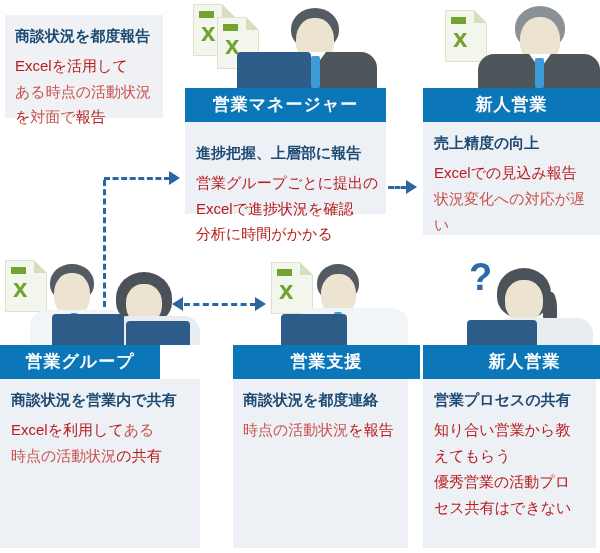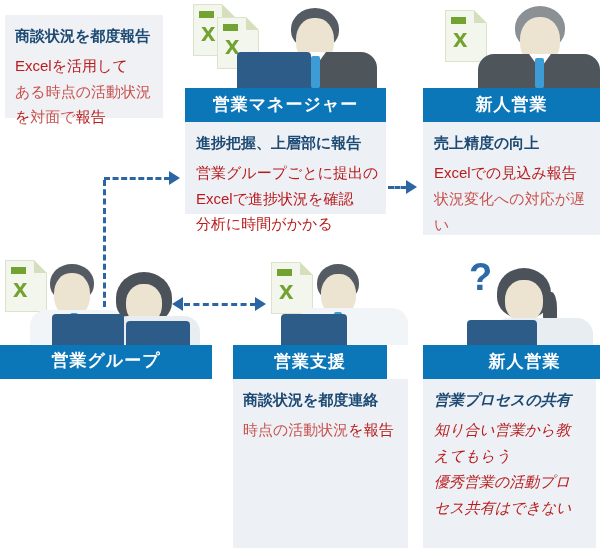--- a/index.html
+++ b/index.html
@@ -88,21 +88,21 @@
     <div>
       <div class="hair gray" style="left:92px;top:6px;width:50px;height:44px;"></div>
       <div class="face" style="left:97px;top:17px;width:40px;height:48px;"></div>
       <div class="torso suit" style="left:55px;top:54px;width:122px;height:34px;"></div>
       <div class="collar" style="left:106px;top:54px;"></div>
       <div class="tie" style="left:112px;top:58px;width:9px;height:30px;"></div>
     </div>
   </div>
 
   <div class="col-header" style="left:185px;top:88px;width:201px;">営業マネージャー</div>
-  <div class="col-body" style="left:185px;top:122px;width:201px;height:92px;padding:9px 11px;">
+  <div class="col-body" style="left:185px;top:122px;width:201px;height:92px;padding:19px 11px;">
     <div class="b-title">進捗把握、上層部に報告</div>
     <div class="t-line t-blue">営業グループごとに提出の</div>
     <div class="t-line t-blue">Excelで進捗状況を確認</div>
     <div class="t-line t-blue">分析に時間がかかる</div>
   </div>
 
   <div class="col-header" style="left:423px;top:88px;width:177px;">新人営業</div>
   <div class="col-body" style="left:423px;top:122px;width:177px;height:113px;">
     <div class="b-title">売上精度の向上</div>
     <div class="t-line t-blue">Excelでの見込み報告</div>
@@ -149,30 +149,35 @@
     <div class="qmark" style="left:46px;top:8px;">?</div>
     <div>
       <div class="hair f" style="left:74px;top:18px;width:54px;height:50px;"></div>
       <div class="pony" style="left:120px;top:42px;width:14px;height:40px;"></div>
       <div class="face" style="left:82px;top:30px;width:38px;height:42px;"></div>
       <div class="torso blouse" style="left:70px;top:68px;width:100px;height:27px;"></div>
     </div>
     <div class="laptop" style="left:44px;top:70px;width:70px;height:25px;"></div>
   </div>
 
-  <div class="col-header" style="left:0;top:345px;width:212px;font-family:Liberation Mono, monospace;">営業グループ</div>
+  <div class="col-header" style="left:0;top:345px;width:160px;">営業グループ</div>
+  <div class="col-body" style="left:0;top:379px;width:200px;height:169px;">
+    <div class="b-title">商談状況を営業内で共有</div>
+    <div class="t-line"><span class="t-blue">Excelを利用して</span><span class="t-red">ある</span></div>
+    <div class="t-line"><span class="t-red">時点の活動状況</span><span class="t-blue">の共有</span></div>
+  </div>
 
-  <div class="col-header" style="left:233px;top:345px;width:154px;">営業支援</div>
+  <div class="col-header" style="left:233px;top:345px;width:187px;">営業支援</div>
   <div class="col-body" style="left:233px;top:379px;width:175px;height:169px;padding:9px 10px;">
     <div class="b-title">商談状況を都度連絡</div>
     <div class="t-line"><span class="t-red">時点の活動状況</span><span class="t-blue">を報告</span></div>
   </div>
 
   <div class="col-header" style="left:423px;top:345px;width:177px;padding-left:13px;">新人営業</div>
-  <div class="col-body" style="left:423px;top:379px;width:173px;height:169px;font-style:italic;">
+  <div class="col-body" style="left:423px;top:379px;width:173px;height:169px;">
     <div class="b-title">営業プロセスの共有</div>
     <div class="t-wrap t-blue">知り合い営業から教えてもらう</div>
     <div class="t-wrap t-blue">優秀営業の活動プロセス共有はできない</div>
   </div>
 
   <div>
     <div class="dash-v" style="left:103px;top:180px;height:127px;"></div>
     <div class="dash-h" style="left:104px;top:177px;width:66px;"></div>
     <div class="head-r" style="left:169px;top:171px;"></div>
   </div>

